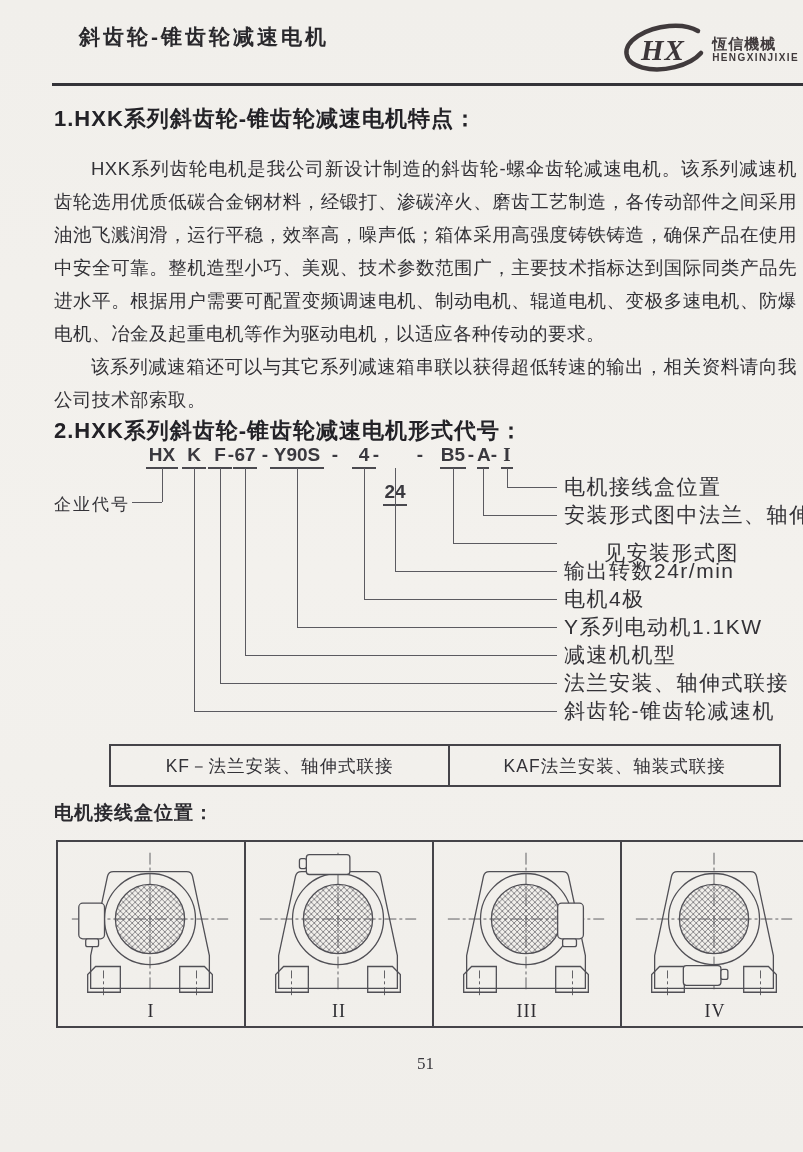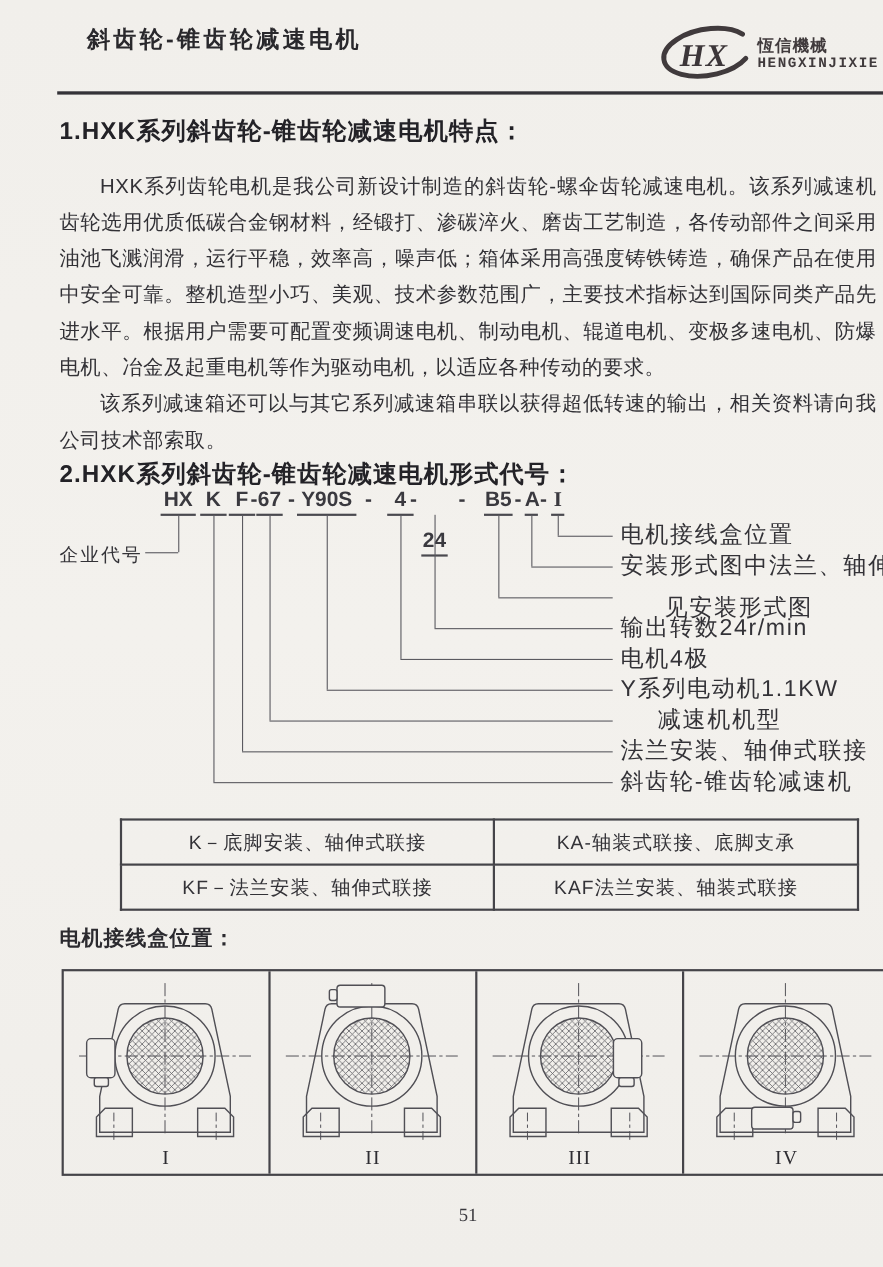--- a/index.html
+++ b/index.html
@@ -12,21 +12,21 @@
     color:#2f2e33;
     overflow:hidden;
     padding-left:24px;
   }
   
   .hdr{display:flex;justify-content:space-between;align-items:flex-start;padding:22px 20px 0 28px;}
   .hdr-title{font-size:21px;font-weight:bold;letter-spacing:3px;color:#29282c;margin-left:27px;line-height:30px;}
   .logo-wrap{display:flex;align-items:center;gap:5px;margin-right:8px;}
   .logo-name{display:flex;flex-direction:column;line-height:1;}
   .logo-cn{font-size:15px;font-weight:bold;color:#403a3c;letter-spacing:1px;}
-  .logo-en{font-size:13px;font-weight:bold;color:#403a3c;letter-spacing:1.4px;margin-top:2px;font-family:Liberation Mono, monospace;}
+  .logo-en{font-size:10px;font-weight:bold;color:#403a3c;letter-spacing:1.4px;margin-top:2px;}
   .hdr-rule{height:3px;background:#343338;margin:7px 12px 0 28px;}
   
   .h-sec{font-size:22px;font-weight:bold;color:#232227;margin:20px 30px 0 30px;line-height:26px;letter-spacing:1px;}
   .para{font-size:18.5px;line-height:33px;text-align:justify;margin:20px 30px 0 30px;text-indent:2em;letter-spacing:.5px;color:#323136;}
   .para.second{margin-top:0;}
   .h-sec2{margin-top:2px;}
   
   .diagram{position:relative;height:286px;margin:2px 30px 0 30px;}
   .tok{position:absolute;top:0;height:18px;line-height:18px;text-align:center;
        font-size:19px;font-weight:bold;color:#3a393f;border-bottom:2px solid #4a494f;padding-bottom:3px;}
@@ -44,21 +44,21 @@
   .vl9{left:453px;height:19px;}
   .hl{position:absolute;height:1.4px;background:#5b5a60;}
   .hl0{left:78px; width:30px; top:56px;}
   .hl1{left:140px;width:363px;top:265px;} .hl2{left:166px;width:337px;top:237px;}
   .hl3{left:191px;width:312px;top:209px;} .hl4{left:243px;width:260px;top:181px;}
   .hl5{left:310px;width:193px;top:153px;} .hl6{left:341px;width:162px;top:125px;}
   .hl7{left:399px;width:104px;top:97px;}  .hl8{left:429px;width:74px;top:69px;}
   .hl9{left:453px;width:50px;top:41px;}
   .callout{position:absolute;left:510px;font-size:21px;letter-spacing:1.5px;color:#333237;white-space:nowrap;line-height:20px;}
   .cl0{top:31px;} .cl1{top:59px;} .cl2{top:97px;margin-left:40px;} .cl3{top:115px;} .cl4{top:143px;}
-  .cl5{top:171px;} .cl6{top:199px;margin-left:34px;} .cl7{top:227px;} .cl8{top:255px;}
+  .cl5{top:171px;} .cl6{top:199px;} .cl7{top:227px;} .cl8{top:255px;}
   .company{position:absolute;left:0;top:47px;font-size:17px;letter-spacing:2px;color:#333237;}
   
   .h-small{font-size:19px;font-weight:bold;color:#2b2a2f;margin:0 30px;letter-spacing:1px;line-height:24px;}
   .h-small.jb{margin-top:14px;}
   .link-table{margin:12px 0 0 85px;width:672px;border-collapse:collapse;}
   .link-table td{border:2px solid #454449;height:37px;text-align:center;font-size:17.5px;letter-spacing:1px;color:#333237;}
   
   .motor-table{display:flex;margin:15px 0 0 32px;width:753px;height:188px;border:2px solid #454449;box-sizing:border-box;}
   .motor-cell{flex:1;position:relative;border-left:2px solid #454449;}
   .motor-cell:first-child{border-left:none;}
@@ -141,24 +141,20 @@
     <div class="callout cl3">输出转数24r/min</div>
     <div class="callout cl4">电机4极</div>
     <div class="callout cl5">Y系列电动机1.1KW</div>
     <div class="callout cl6">减速机机型</div>
     <div class="callout cl7">法兰安装、轴伸式联接</div>
     <div class="callout cl8">斜齿轮-锥齿轮减速机</div>
   </div>
 
   <table class="link-table">
     <tbody>
-        <tr>
-      <td>K－底脚安装、轴伸式联接</td>
-      <td>KA-轴装式联接、底脚支承</td>
-    </tr>
     <tr>
       <td>KF－法兰安装、轴伸式联接</td>
       <td>KAF法兰安装、轴装式联接</td>
     </tr>
   </tbody>
     </table>
 
   <div class="h-small jb">电机接线盒位置：</div>
   <div class="motor-table" id="motor-cells">
       <div class="motor-cell">

